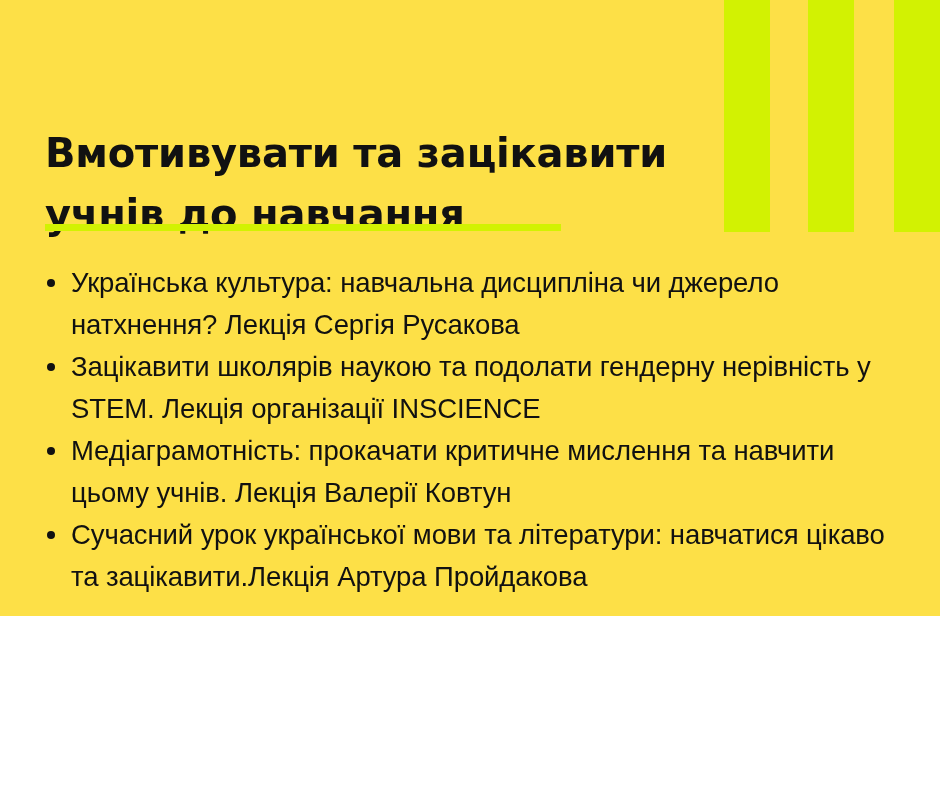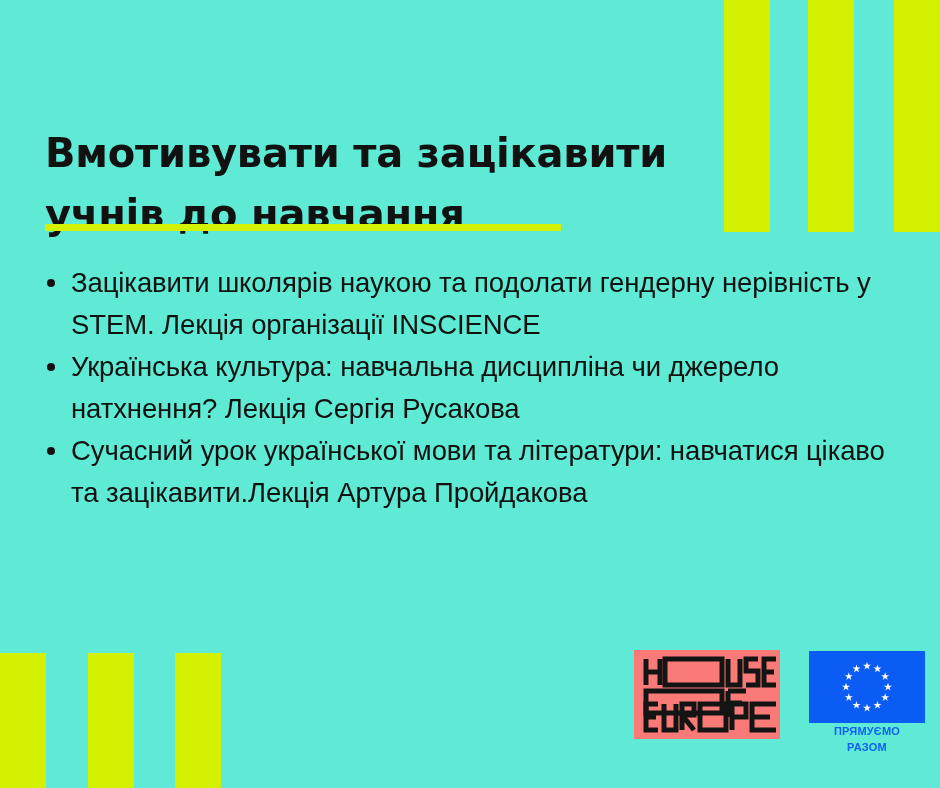--- a/index.html
+++ b/index.html
@@ -7,22 +7,22 @@
     margin: 0;
     padding: 0;
     background: #ffffff;
   }
   body {
     font-family: "Liberation Sans", sans-serif;
   }
   #slide {
     position: relative;
     width: 940px;
-    height: 788px;
-    background: #5eead4;
+    height: 616px;
+    background: #fde047;
     overflow: hidden;
   }
 
   
   .bar {
     position: absolute;
     background: #D2F202;
   }
   .bar-tr-1 { left: 724px; top: -2px; width: 46px;  height: 234px; }
   .bar-tr-2 { left: 808px; top: -2px; width: 46px;  height: 234px; }
@@ -134,25 +134,29 @@
   <div class="bar bar-bl-2"></div>
   <div class="bar bar-bl-3"></div>
 
   <h1 class="title">Вмотивувати та зацікавити
 учнів до навчання</h1>
   <div class="title-rule"></div>
 
   <ul class="bullets">
     <li>
       <span class="dot"></span>
+      <span>Українська культура: навчальна дисципліна чи джерело натхнення? Лекція Сергія Русакова</span>
+    </li>
+    <li>
+      <span class="dot"></span>
       <span>Зацікавити школярів наукою та подолати гендерну нерівність у STEM. Лекція організації INSCIENCE</span>
     </li>
     <li>
       <span class="dot"></span>
-      <span>Українська культура: навчальна дисципліна чи джерело натхнення? Лекція Сергія Русакова</span>
+      <span>Медіаграмотність: прокачати критичне мислення та навчити цьому учнів. Лекція Валерії Ковтун</span>
     </li>
     <li>
       <span class="dot"></span>
       <span>Сучасний урок української мови та літератури: навчатися цікаво та зацікавити.Лекція Артура Пройдакова</span>
     </li>
   </ul>
 
   <div class="hoe-logo">
     <svg width="146" height="89" viewBox="0 0 146 89" xmlns="http://www.w3.org/2000/svg">
       <g fill="none" stroke="#141414" stroke-width="5">

